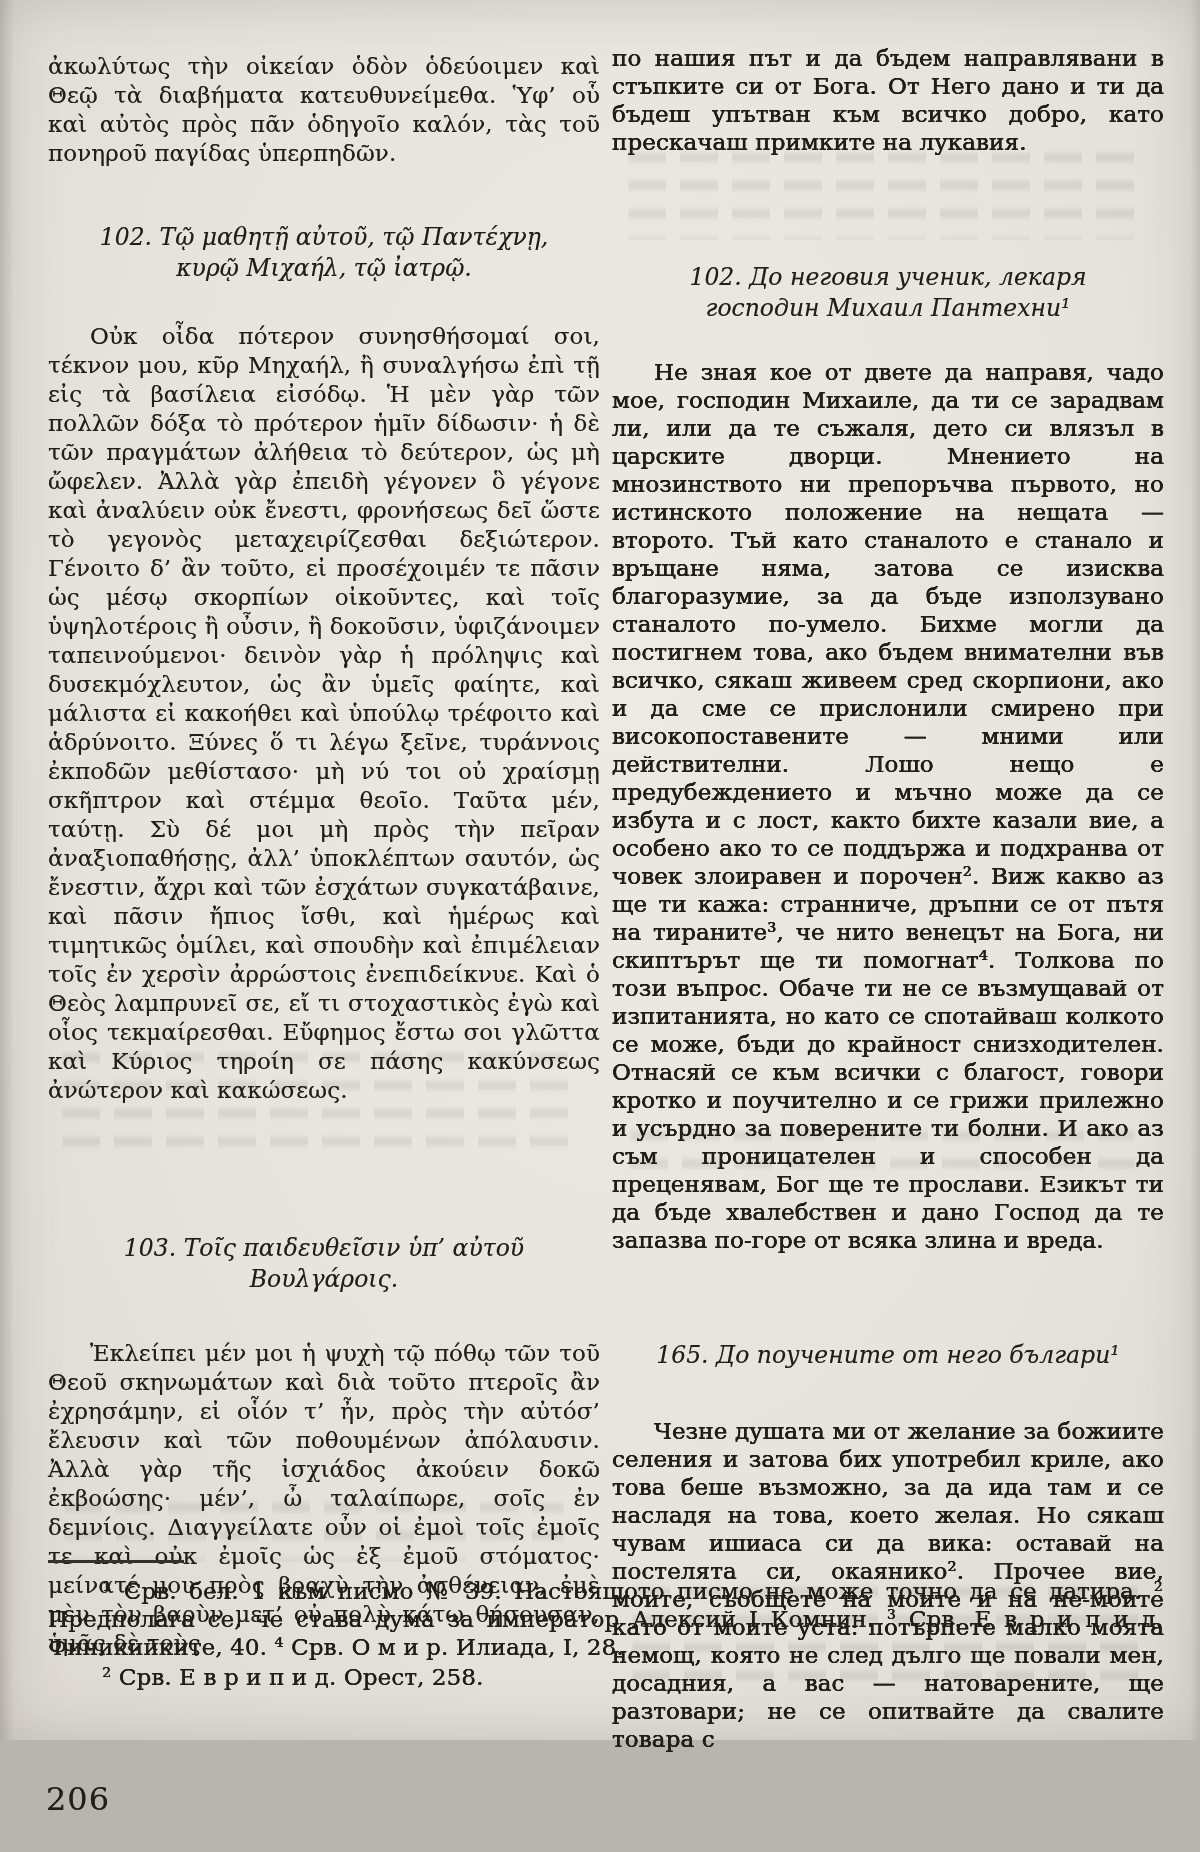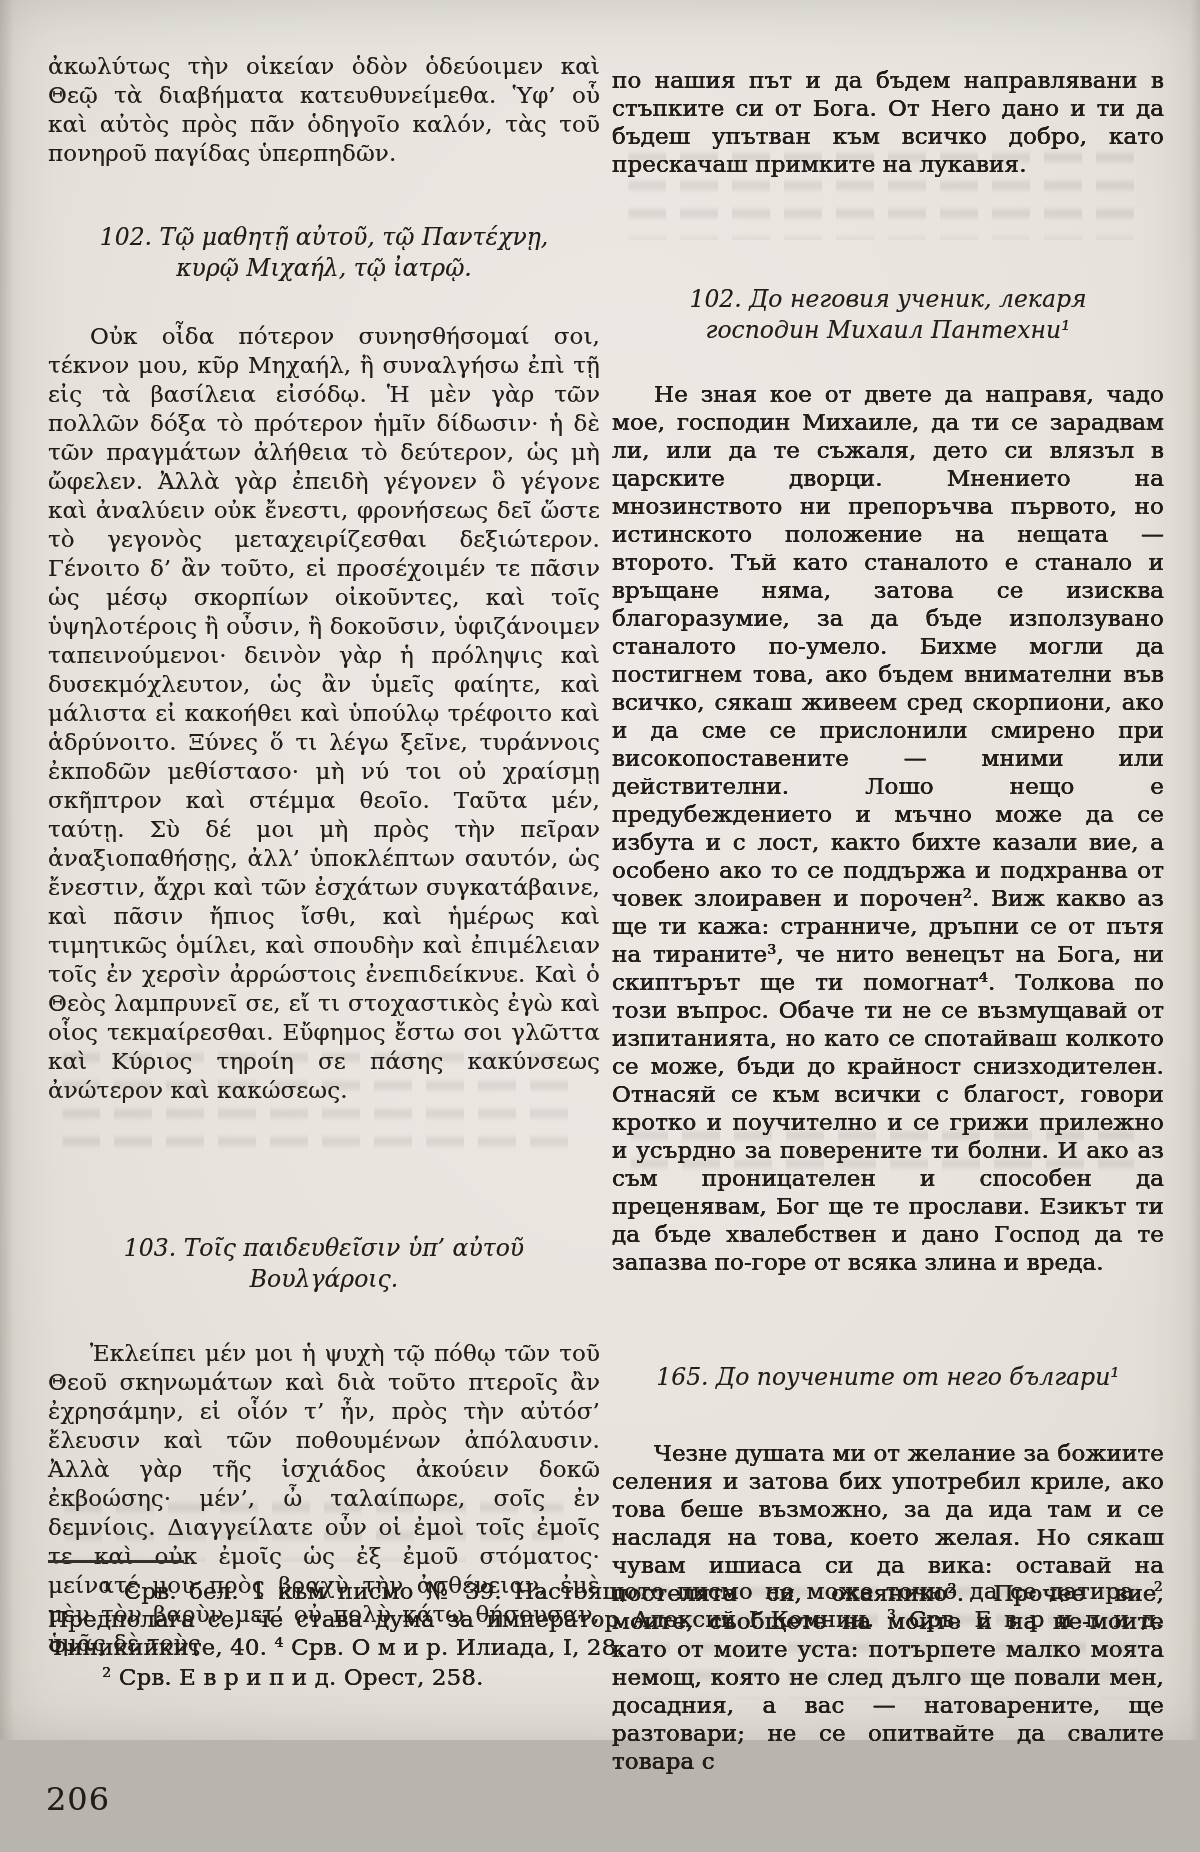--- a/index.html
+++ b/index.html
@@ -12,21 +12,21 @@
     position:relative;width:1200px;height:1740px;
     background:
       linear-gradient(90deg, rgba(120,114,105,.25) 0, rgba(120,114,105,0) 14px),
       linear-gradient(270deg, rgba(120,114,105,.18) 0, rgba(120,114,105,0) 10px),
       radial-gradient(ellipse at 52% 38%, #edeae5 0%, #e7e4de 55%, #ddd9d2 100%);
     color:#211d19;
     box-shadow:inset 0 0 60px rgba(95,90,82,.25);
   }
   .col{position:absolute;width:552px;}
   .col-left{left:48px;top:52px;}
-  .col-right{left:612px;top:66px;}
+  .col-right{left:612px;top:44px;}
   p{margin:0;}
   .body-text{
     font-size:23px;line-height:29px;text-align:justify;
     letter-spacing:.1px;
     text-shadow:0 0 .4px rgba(33,29,25,.55);
   }
   .col-right .body-text{
     line-height:28px;
     text-shadow:.25px 0 0 currentColor, -.25px 0 0 currentColor, 0 0 .4px rgba(33,29,25,.5);
   }

